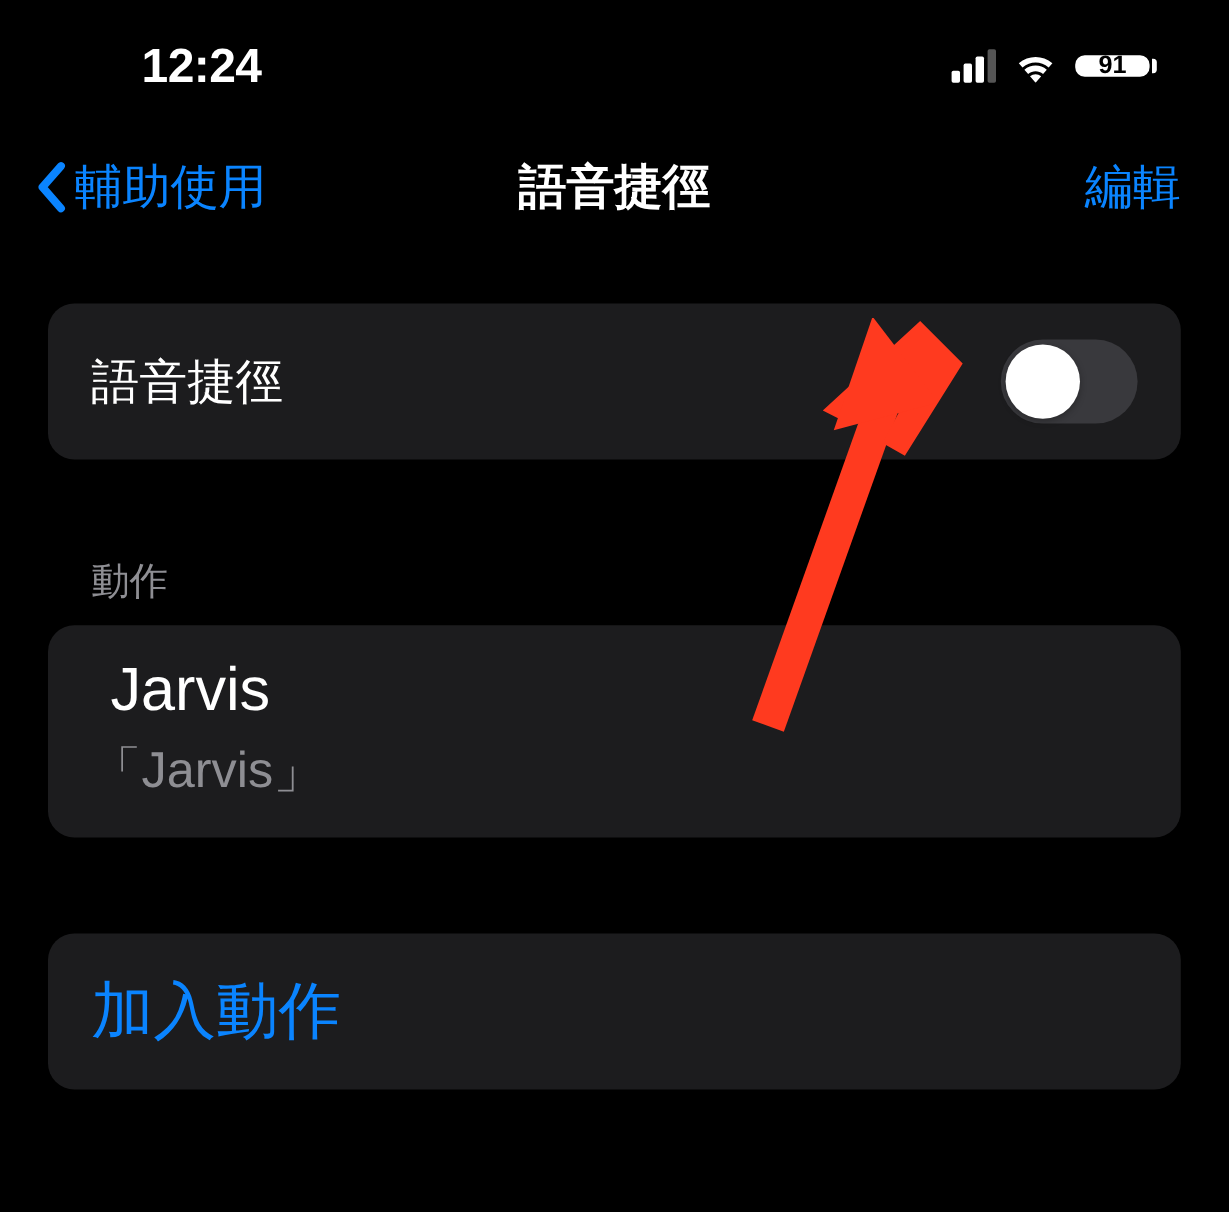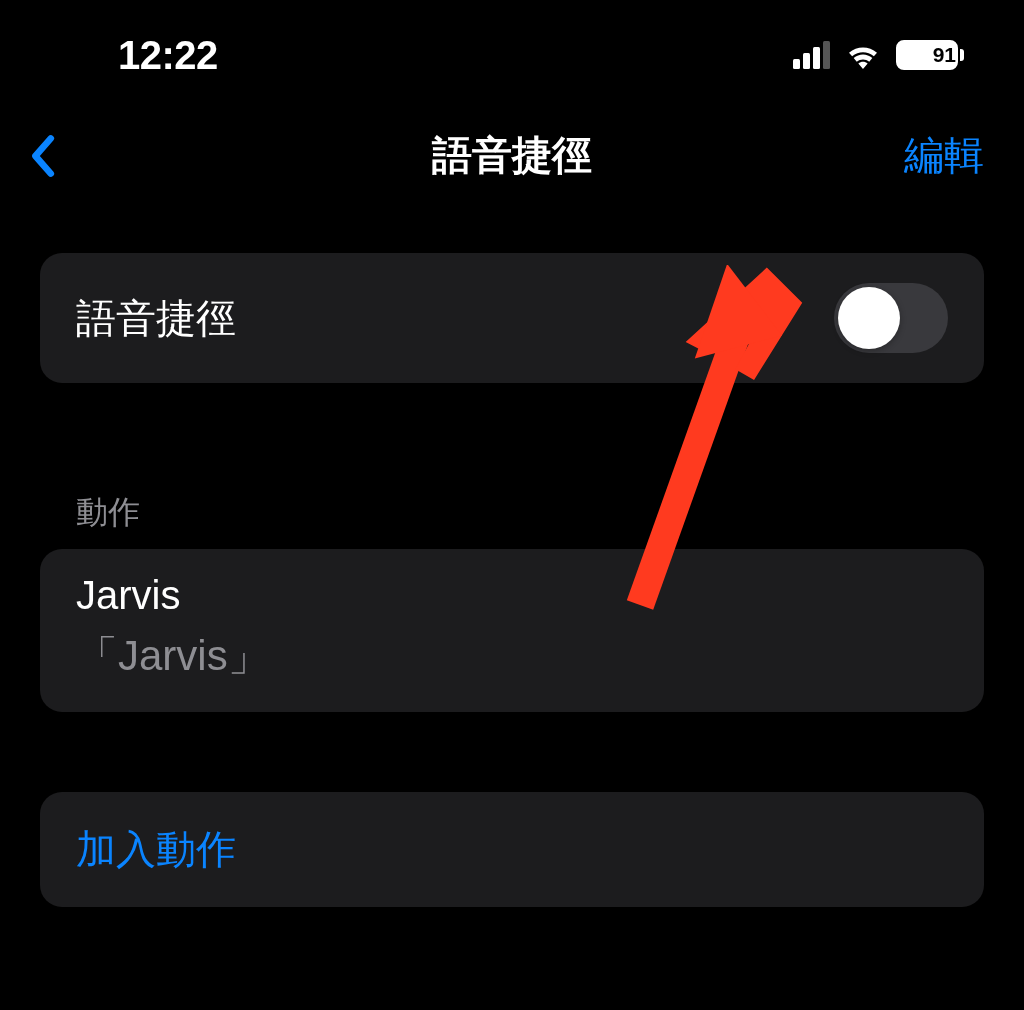--- a/index.html
+++ b/index.html
@@ -52,27 +52,27 @@
       height: 28px;
       display: block;
     }
     .battery {
       display: flex;
       align-items: center;
       gap: 2px;
     }
     .battery-body {
       width: 62px;
-      height: 30px;
+      height: 18px;
       border: 2.5px solid #ffffff;
       border-radius: 8px;
       background: #ffffff;
       display: flex;
       align-items: center;
-      justify-content: flex-end;
+      justify-content: center;
       position: relative;
     }
     .battery-pct {
       color: #000000;
       font-size: 21px;
       font-weight: 700;
     }
     .battery-tip {
       width: 4px;
       height: 12px;
@@ -145,54 +145,55 @@
       border-radius: 50%;
       position: absolute;
       top: 4px;
       left: 4px;
       box-shadow: 0 2px 6px rgba(0,0,0,0.3);
     }
     .section-header {
       font-size: 32px;
       color: #8e8e93;
       padding: 0 36px 14px 36px;
-      margin-top: 108px;
+      margin-top: 80px;
     }
     .action-cell {
       padding: 24px 36px 28px 36px;
     }
     .action-title {
-      font-size: 40px;
+      font-size: 51px;
       color: #ffffff;
       margin-bottom: 10px;
+      margin-left: 16px;
     }
     .action-subtitle {
       font-size: 42px;
       color: #8e8e93;
     }
     .add-action-group {
       margin-top: 80px;
     }
     .add-action {
-      font-size: 40px;
+      font-size: 52px;
       color: #0a84ff;
       padding: 30px 36px;
       cursor: pointer;
     }
     .annotation-arrow {
       position: absolute;
       pointer-events: none;
       z-index: 100;
     }
   </style>
 </head>
 <body>
 
 <div class="status-bar">
-  <div class="status-time">12:22</div>
+  <div class="status-time">12:24</div>
   <div class="status-right">
     <div class="signal-icon">
       <div class="signal-bar" style="height:10px"></div>
       <div class="signal-bar" style="height:16px"></div>
       <div class="signal-bar" style="height:22px"></div>
       <div class="signal-bar dim" style="height:28px"></div>
     </div>
     <div class="wifi-icon">
       <svg viewBox="0 0 24 18">
         <path d="M12 18 L9 14.5 C10.8 13 13.2 13 15 14.5 Z M6 11 C9.5 8 14.5 8 18 11 L16 13.3 C13.6 11.4 10.4 11.4 8 13.3 Z M3 7.5 C8.2 3 15.8 3 21 7.5 L19 9.8 C14.8 6.3 9.2 6.3 5 9.8 Z" fill="#ffffff"></path>
@@ -205,20 +206,21 @@
       <div class="battery-tip"></div>
     </div>
   </div>
 </div>
 
 <div class="nav-bar">
   <div class="nav-back">
     <svg viewBox="0 0 12 20">
       <path d="M10 2 L3 10 L10 18" stroke="#0a84ff" stroke-width="3" fill="none" stroke-linecap="round" stroke-linejoin="round"></path>
     </svg>
+    <span>輔助使用</span>
   </div>
   <div class="nav-title">語音捷徑</div>
   <div class="nav-edit">編輯</div>
 </div>
 
 <div class="content">
 
   <div class="cell-group">
     <div class="cell">
       <span class="cell-label">語音捷徑</span>

